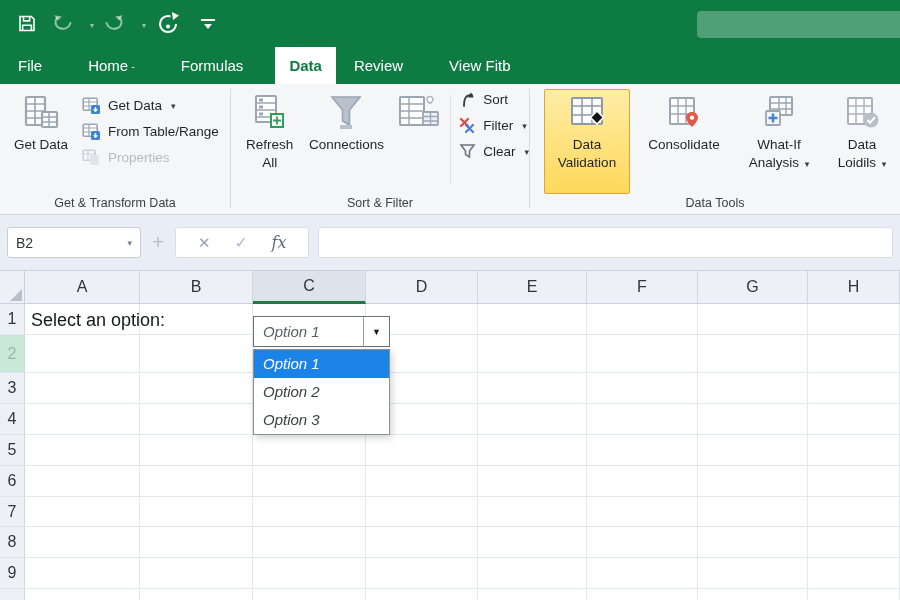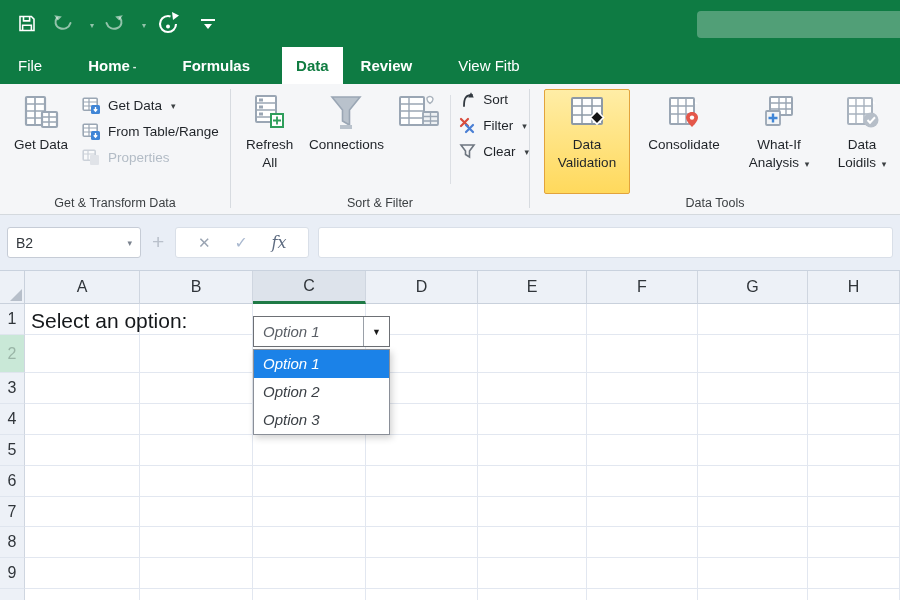--- a/index.html
+++ b/index.html
@@ -12,21 +12,21 @@
   .tb-ic { display:flex; align-items:center; margin-right:14px; }
   .tb-caret { color:rgba(255,255,255,.55); font-size:8px; margin:4px 10px 0 3px; }
   .search-pill { position:absolute; right:0; top:11px; width:203px; height:27px;
     background:rgba(255,255,255,.28); border-radius:4px 0 0 4px; }
 
   
   .menubar { height:37px; background:#0e7b43; display:flex; align-items:stretch; }
   .tab { color:#fff; font-size:15px; display:flex; align-items:center;
     padding:0 14px; cursor:default; }
   .tab.first { padding-left:18px; margin-right:18px; }
-  .tab.gap { margin-right:18px;font-weight:bold; }
+  .tab.gap { margin-right:18px; }
   .tab.active { background:#fff; color:#107c41; font-weight:bold; margin-right:4px; }
   .tab .tcaret { font-size:11px; margin-left:3px; color:rgba(255,255,255,.85); }
 
   
   .ribbon { height:131px; background:#f5f6f8; display:flex;
     border-bottom:1px solid #d4d9de; }
   .rgroup { display:flex; flex-direction:column; }
   .rg1 { width:230px; } .rg2 { width:298px; } .rg3 { width:370px; }
   .rcontent { flex:1; display:flex; padding-top:5px; }
   .glabel { font-size:12.5px; color:#3c4043; text-align:center; padding:2px 0 4px; }
@@ -86,21 +86,21 @@
     border-bottom:1px solid #c9d1dc; position:relative; }
   .corner::after { content:""; position:absolute; right:2px; bottom:2px;
     border-style:solid; border-width:0 0 12px 12px;
     border-color:transparent transparent #b7bfca transparent; }
   .rh { background:#edf1f7; border-right:1px solid #cfd6e0; border-bottom:1px solid #dfe5ee;
     display:flex; align-items:center; justify-content:center; font-size:16px;
     color:#30353a; }
   .rh.sel { background:#c9e8d7; color:#9ab5a7; }
   .cell { background:#fff; border-right:1px solid #e2e7f0; border-bottom:1px solid #e2e7f0; }
   .a1text { position:absolute; left:31px; top:33px; height:44px; line-height:33px;
-    font-size:21px; color:#15181b; }
+    font-size:18px; color:#15181b; }
 
   
   .dd { position:absolute; left:253px; top:45px; width:137px;font-style:italic; }
   .combo { height:31px; background:#fff; border:1px solid #6d7075; display:flex;
     align-items:stretch; }
   .combo .val { flex:1; font-size:15px; color:#5a5f66; display:flex;
     align-items:center; padding-left:9px; }
   .combo .arrowbox { width:26px; border-left:1px solid #9aa0a8; display:flex;
     align-items:center; justify-content:center; }
   .combo .arrowbox span { font-size:9px; color:#1a1a1a; }

